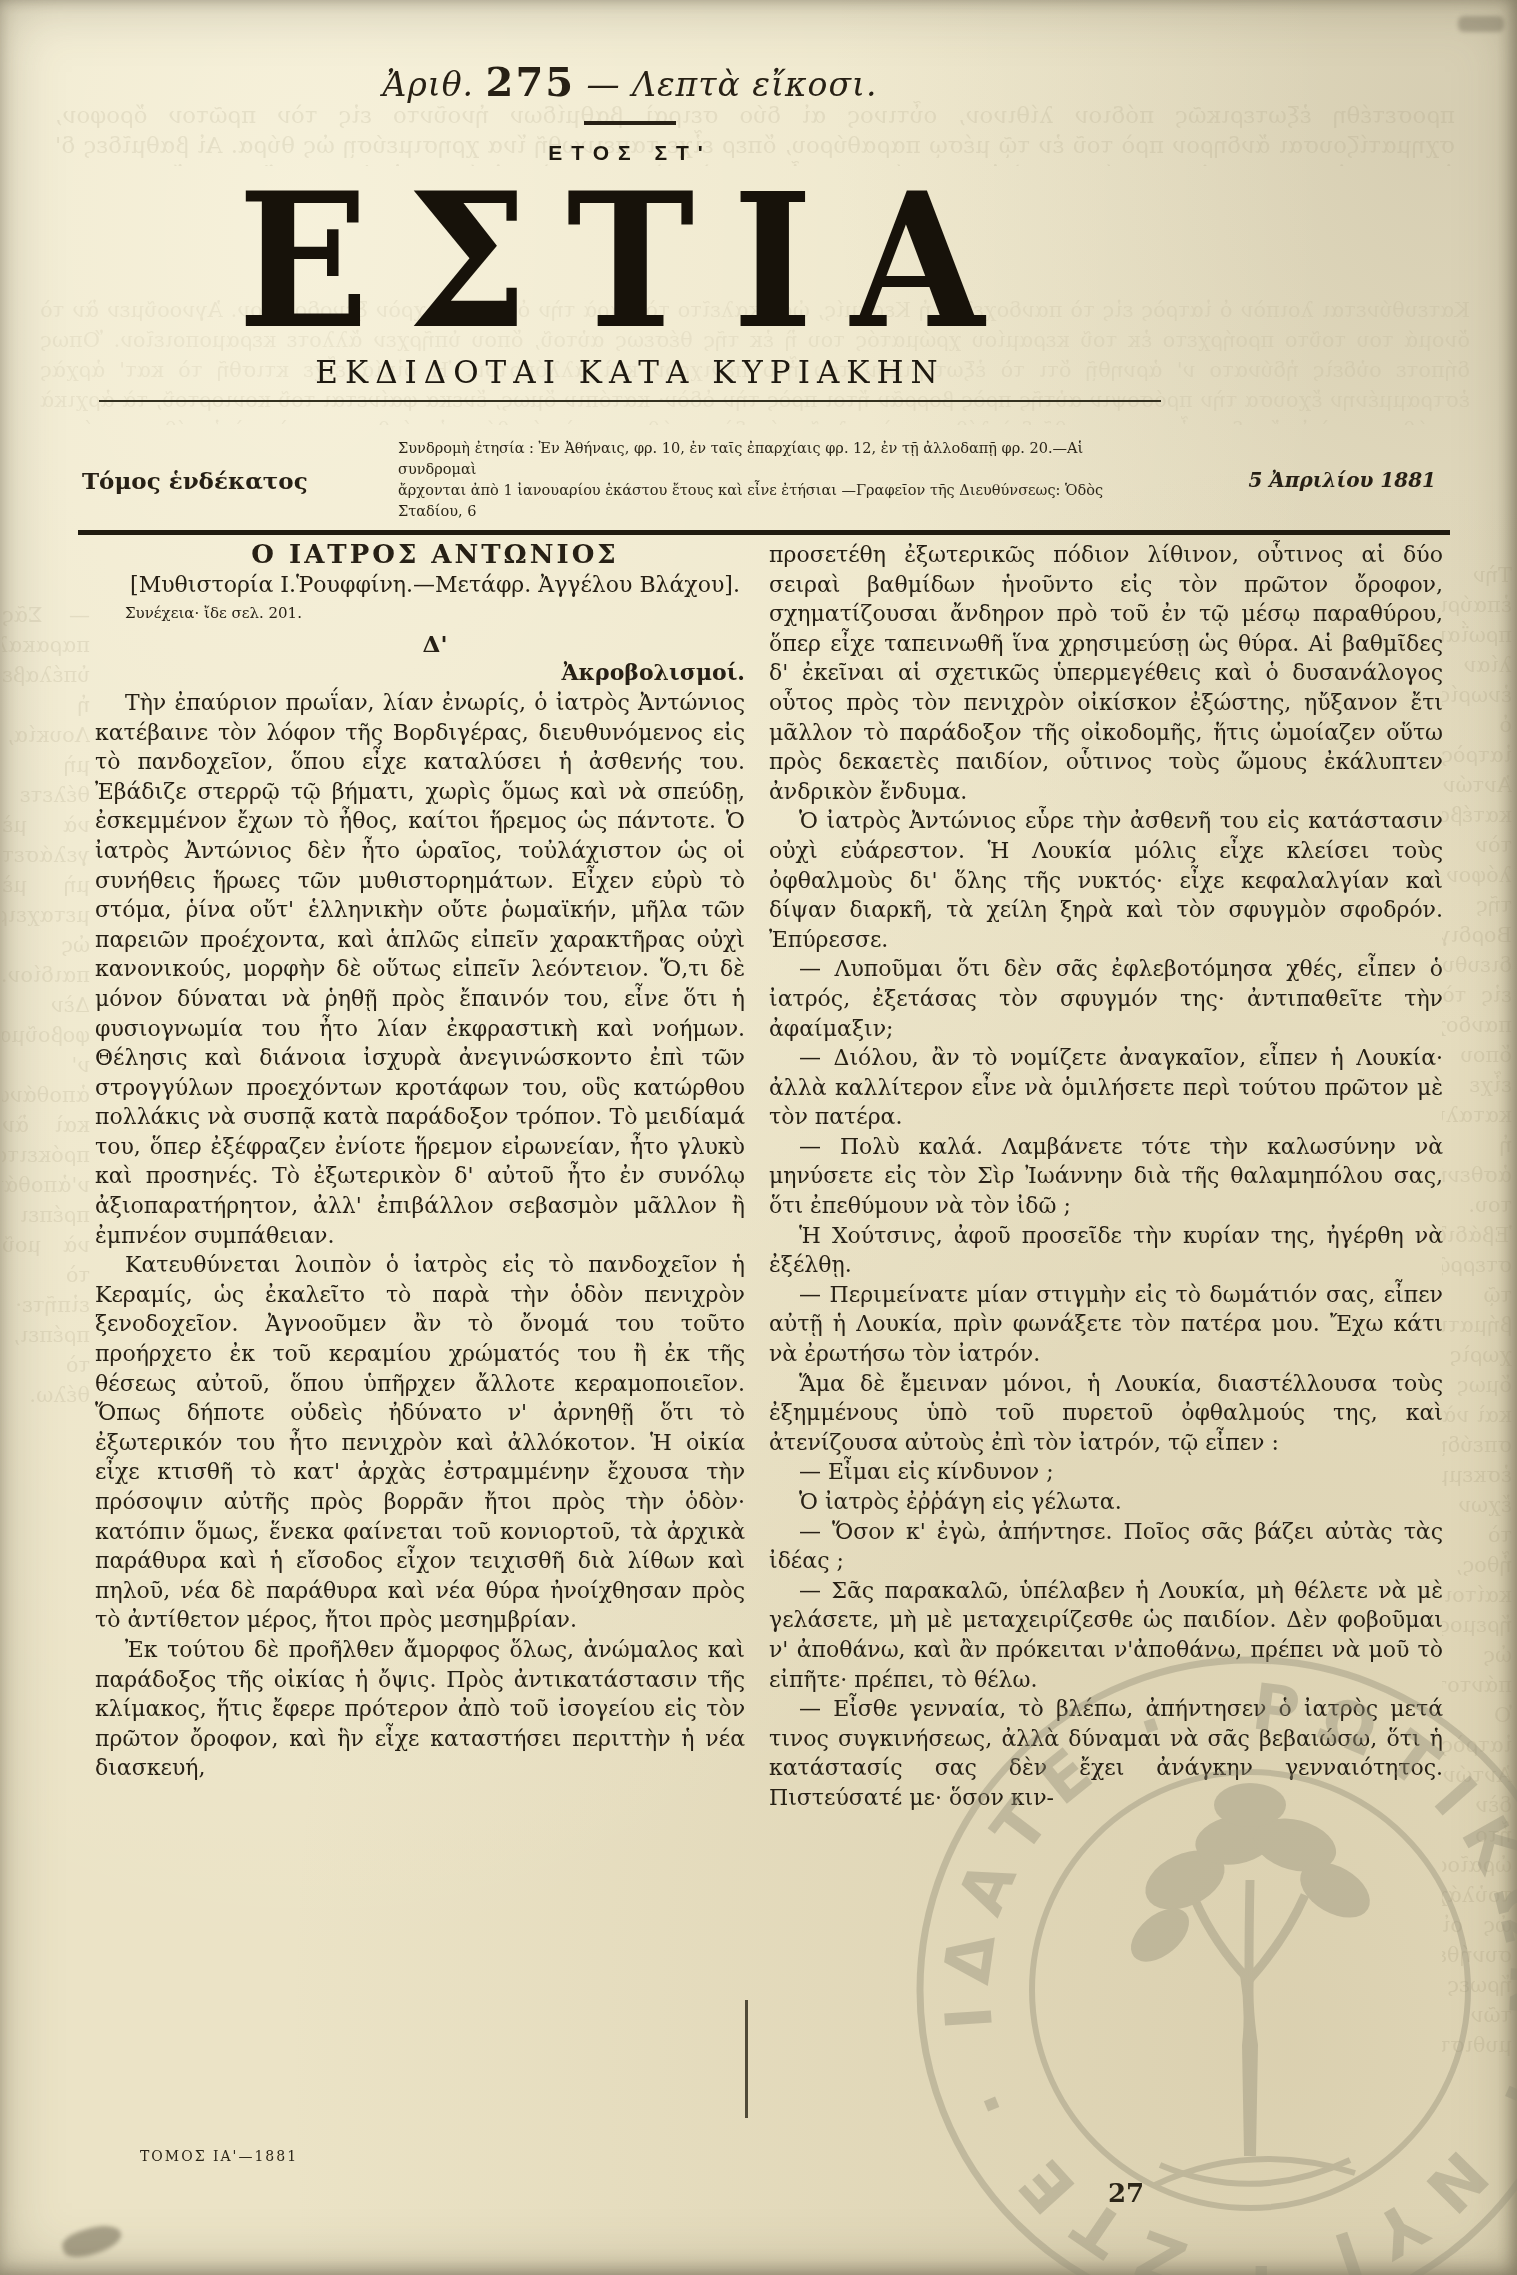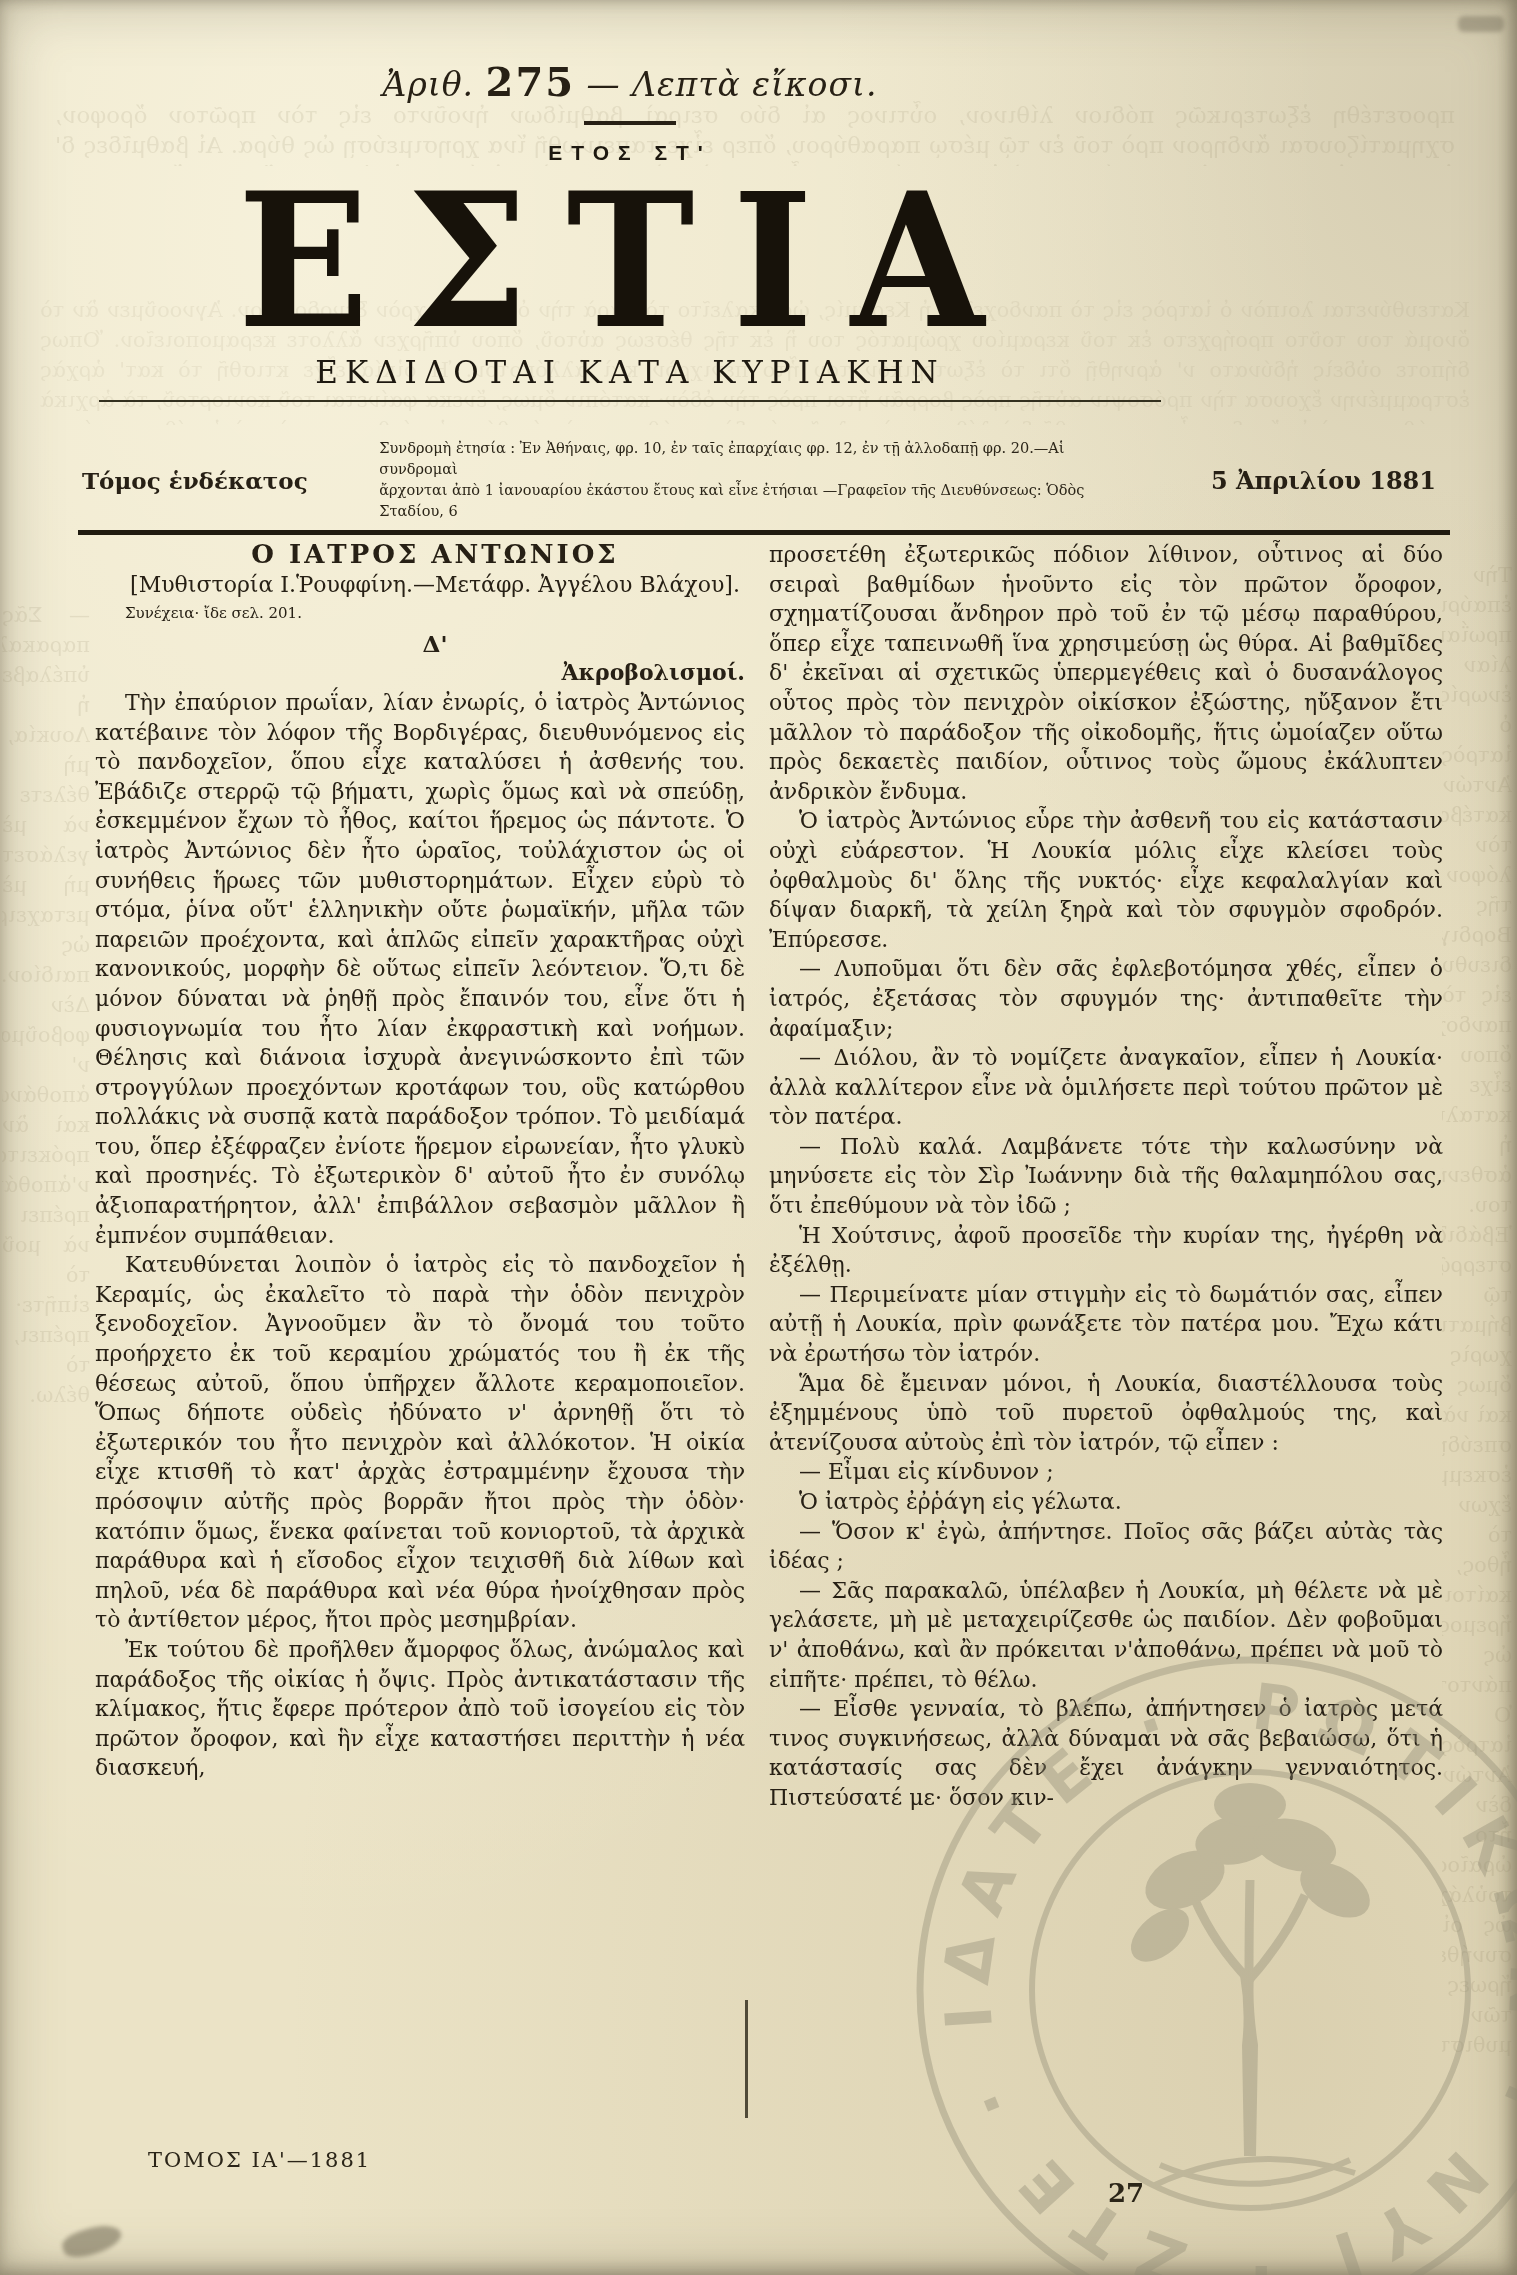--- a/index.html
+++ b/index.html
@@ -34,36 +34,36 @@
     font-size:21px;letter-spacing:9px;font-weight:bold;color:#1d1810;}
   .masthead{margin-top:6px;font-size:172px;line-height:1.05;font-weight:bold;
     letter-spacing:38px;color:#17120a;transform:scaleY(1.08);}
   .subtitle{margin-top:2px;font-size:31px;letter-spacing:7px;color:#1d1810;}
   .rule-mid{width:1062px;height:2px;background:#33301f;margin:10px auto 0;}
   .infobar{position:absolute;left:78px;top:438px;width:1372px;
     border-bottom:5px solid #201b10;padding-bottom:8px;
     display:flex;align-items:center;justify-content:space-between;text-align:left;}
   .vol{font-size:23px;font-weight:bold;white-space:nowrap;padding-left:4px;}
   .subsc{font-size:14.5px;line-height:21px;color:#2b2518;width:760px;}
-  .date{font-size:24px;font-weight:bold;white-space:nowrap;padding-right:14px;}
+  .date{font-size:20px;font-weight:bold;white-space:nowrap;padding-right:14px;font-style:italic;}
   
   .main{position:absolute;left:95px;top:540px;width:1348px;display:flex;gap:24px;}
   .col{width:650px;height:1585px;overflow:hidden;font-size:22px;line-height:29.6px;text-align:justify;}
   .col.right{width:674px;}
   .col p{margin:0;text-indent:30px;}
   .col p.noindent{text-indent:0;}
   .art-title{font-size:26px;font-weight:bold;letter-spacing:3px;text-align:center;
     text-indent:0;margin:8px 0 14px;}
   .art-byline{font-size:22px;text-align:center;text-indent:0;margin:0 0 10px;}
   .art-note{font-size:15px;text-align:left;text-indent:0;margin:0 0 16px;}
   .chap-num{font-size:23px;text-align:center;text-indent:0;margin:0 0 14px;font-weight:bold;}
   .chap-title{font-size:22px;font-weight:bold;text-align:right;text-indent:0;margin:0 0 18px;}
   .col-divider-mark{position:absolute;left:745px;top:2000px;width:3px;height:118px;background:#2a2517;opacity:.8;}
   
-  .footer-left{position:absolute;left:148px;top:2148px;font-size:21px;letter-spacing:2px;color:#2b2518;}
+  .footer-left{position:absolute;left:140px;top:2148px;font-size:14px;letter-spacing:2px;color:#2b2518;}
   .page-num{position:absolute;left:1108px;top:2178px;font-size:26px;font-weight:bold;color:#2b2518;}
   
   .stamp{position:absolute;left:905px;top:1645px;width:690px;height:690px;opacity:.38;pointer-events:none;}
   
   .smudge-bl{position:absolute;left:62px;top:2228px;width:60px;height:26px;background:#57503c;
     opacity:.45;border-radius:40% 60% 50% 50%;transform:rotate(-18deg);filter:blur(2px);}
   .smudge-tr{position:absolute;left:1458px;top:16px;width:46px;height:16px;background:#6a6350;
     opacity:.4;border-radius:6px;filter:blur(2px);}
 </style>
 </head>

